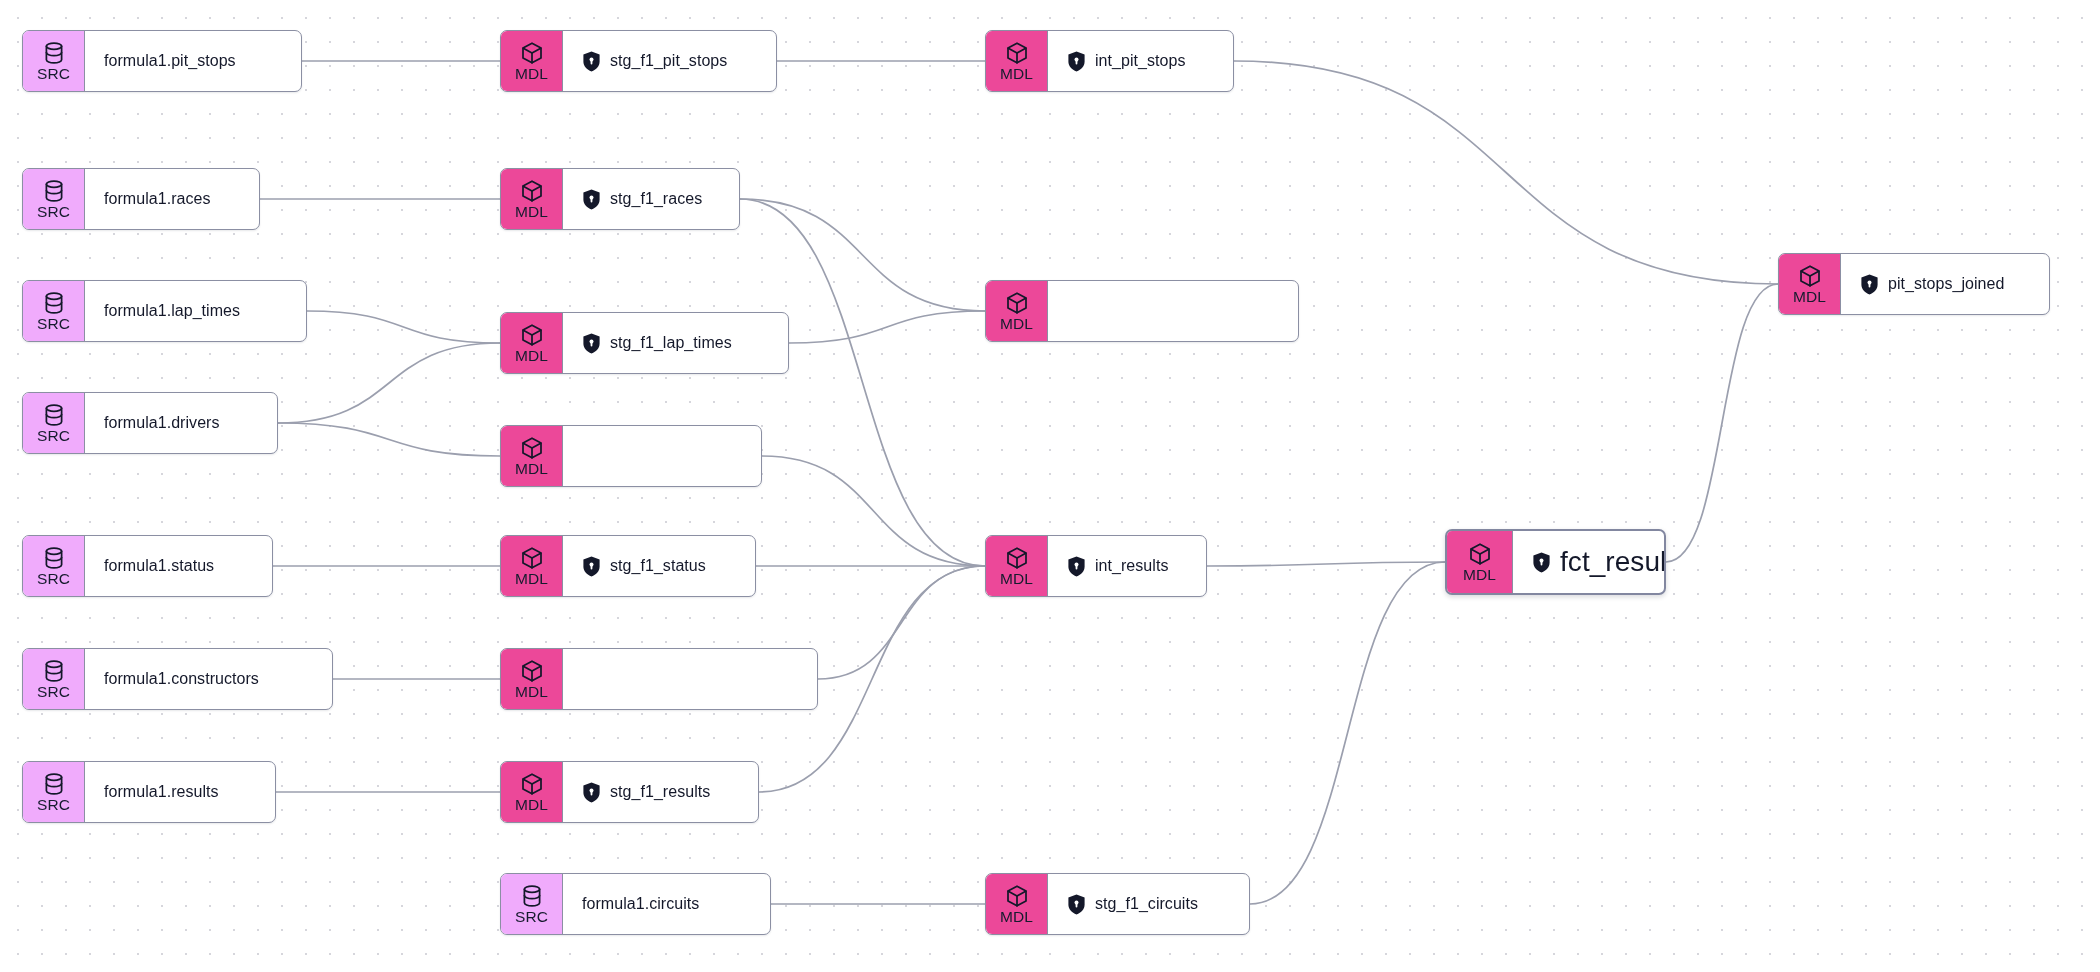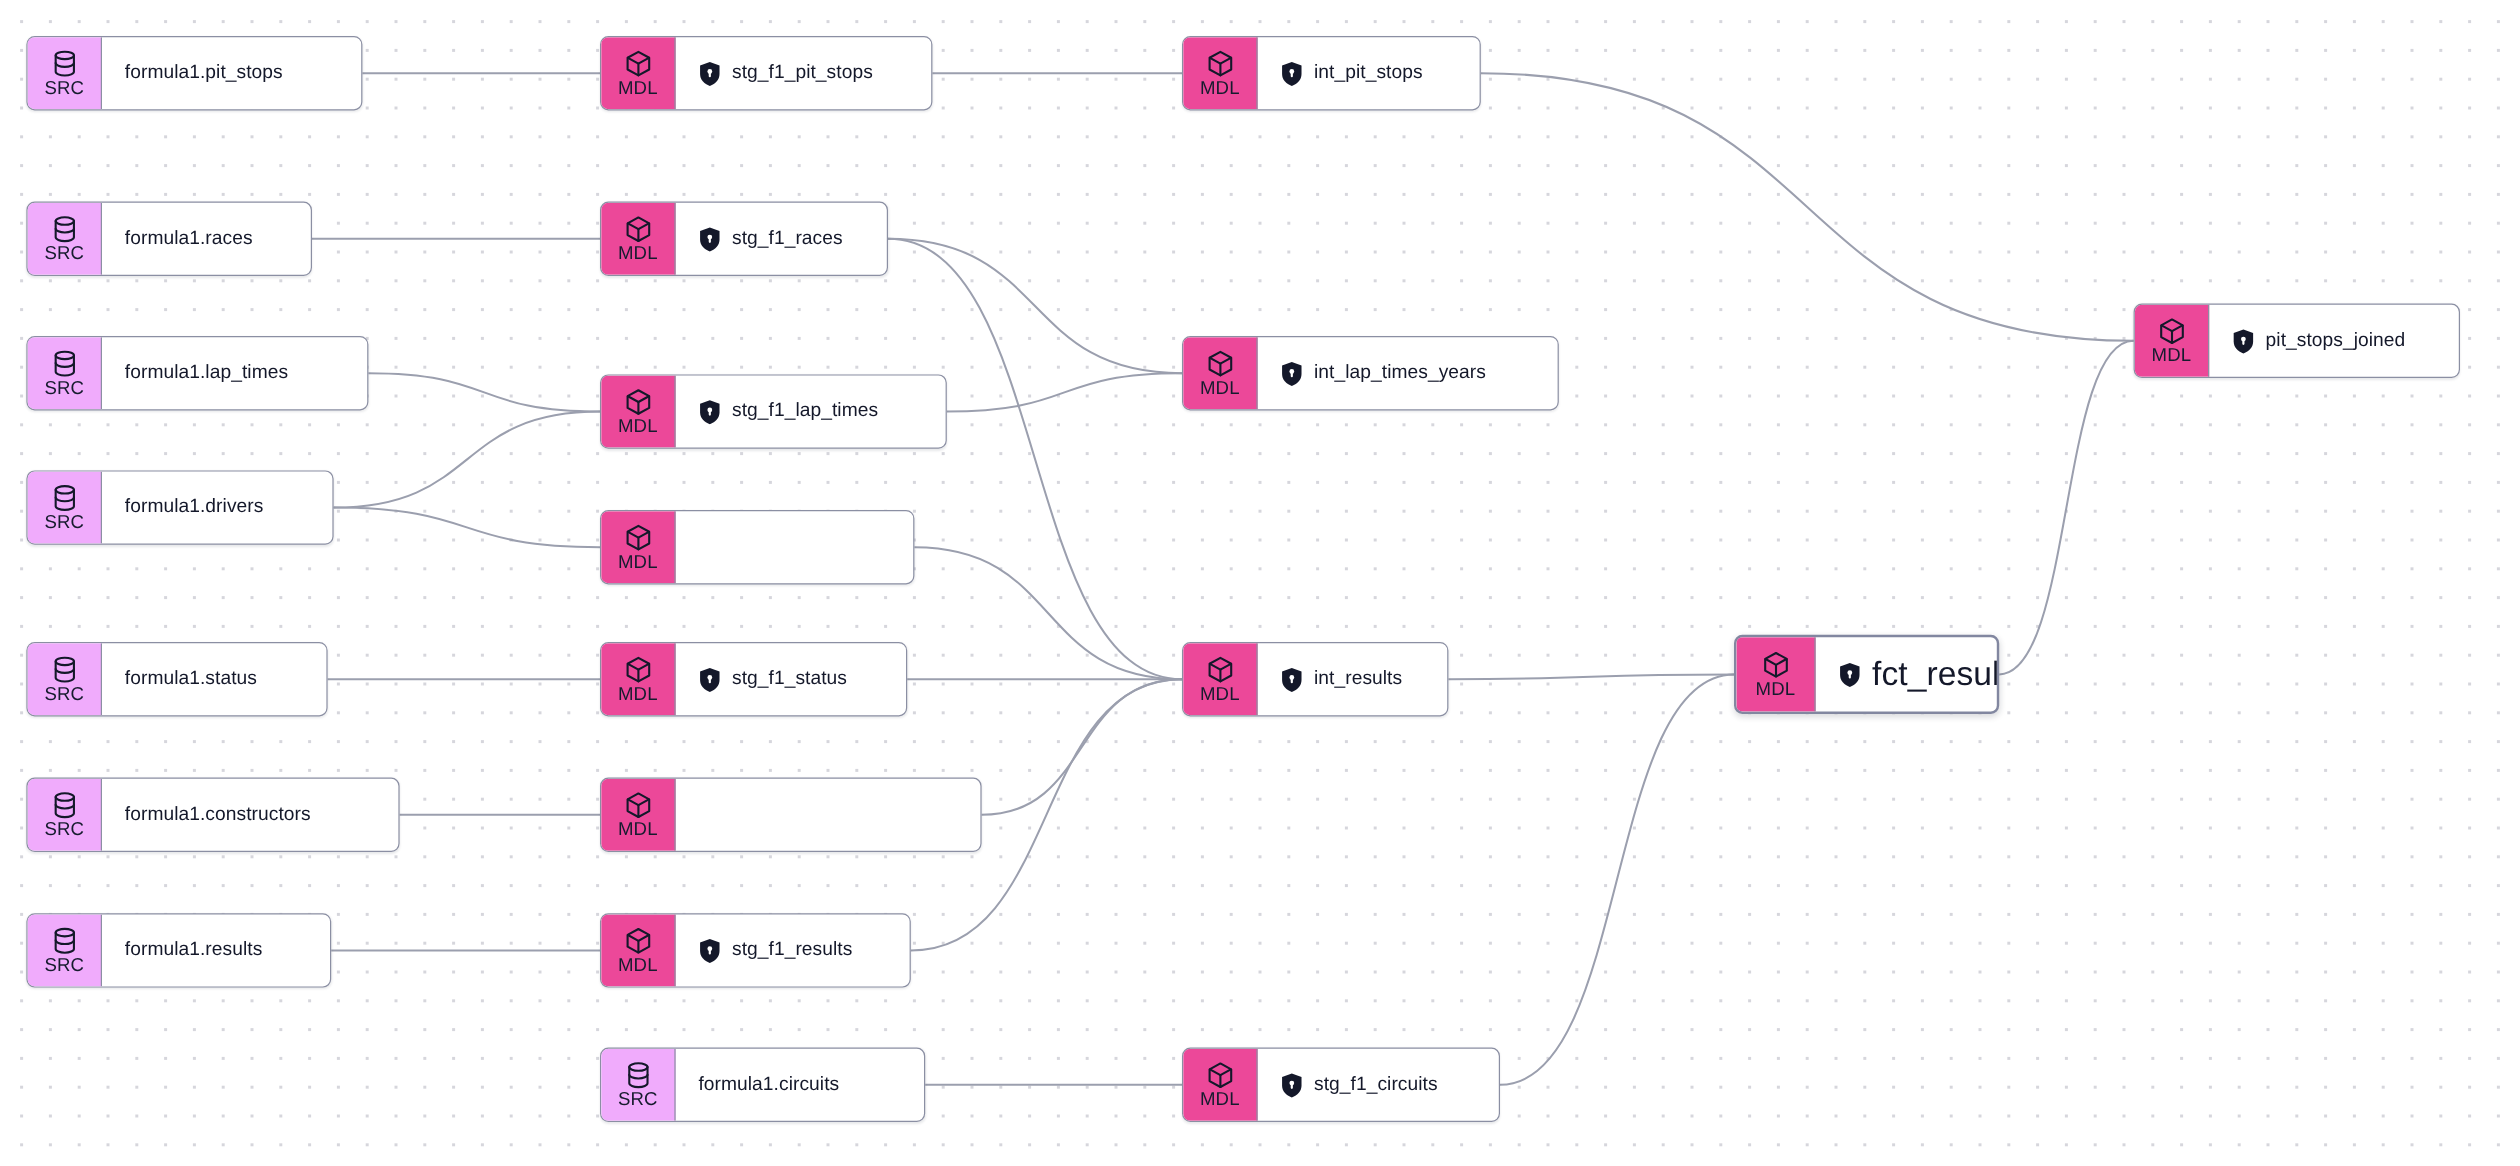--- a/index.html
+++ b/index.html
@@ -381,28 +381,20 @@
   </div>
       <div class="node" style="left: 985px; top: 280px; width: 314px;">
     <div class="badge mdl">
       <span class="badge-icon"><svg width="24" height="24" viewBox="0 0 24 24" fill="none" stroke="#14182a" stroke-width="1.75" stroke-linecap="round" stroke-linejoin="round">
               <path d="M12 2.2 21 7.1v9.8L12 21.8 3 16.9V7.1z"></path>
               <path d="M3.3 7.2 12 12l8.7-4.8"></path>
               <path d="M12 12v9.8"></path>
             </svg></span>
       <span class="badge-text">MDL</span>
     </div>
-    <div class="node-body">
-      <span class="shield-icon"><svg width="19" height="21" viewBox="0 0 19 21" fill="#14182a">
-              <path d="M9.5 0.6 17.6 3.5v7.1c0 4.6-3.3 8.2-8.1 10.0C4.7 18.8 1.4 15.2 1.4 10.6V3.5z"></path>
-              <circle cx="9.5" cy="8.6" r="2.0" fill="#ffffff"></circle>
-              <rect x="8.6" y="9.3" width="1.8" height="4.1" rx="0.9" fill="#ffffff"></rect>
-            </svg></span>
-      <span class="node-label">int_lap_times_years</span>
-    </div>
   </div>
       <div class="node" style="left: 985px; top: 535px; width: 222px;">
     <div class="badge mdl">
       <span class="badge-icon"><svg width="24" height="24" viewBox="0 0 24 24" fill="none" stroke="#14182a" stroke-width="1.75" stroke-linecap="round" stroke-linejoin="round">
               <path d="M12 2.2 21 7.1v9.8L12 21.8 3 16.9V7.1z"></path>
               <path d="M3.3 7.2 12 12l8.7-4.8"></path>
               <path d="M12 12v9.8"></path>
             </svg></span>
       <span class="badge-text">MDL</span>
     </div>

